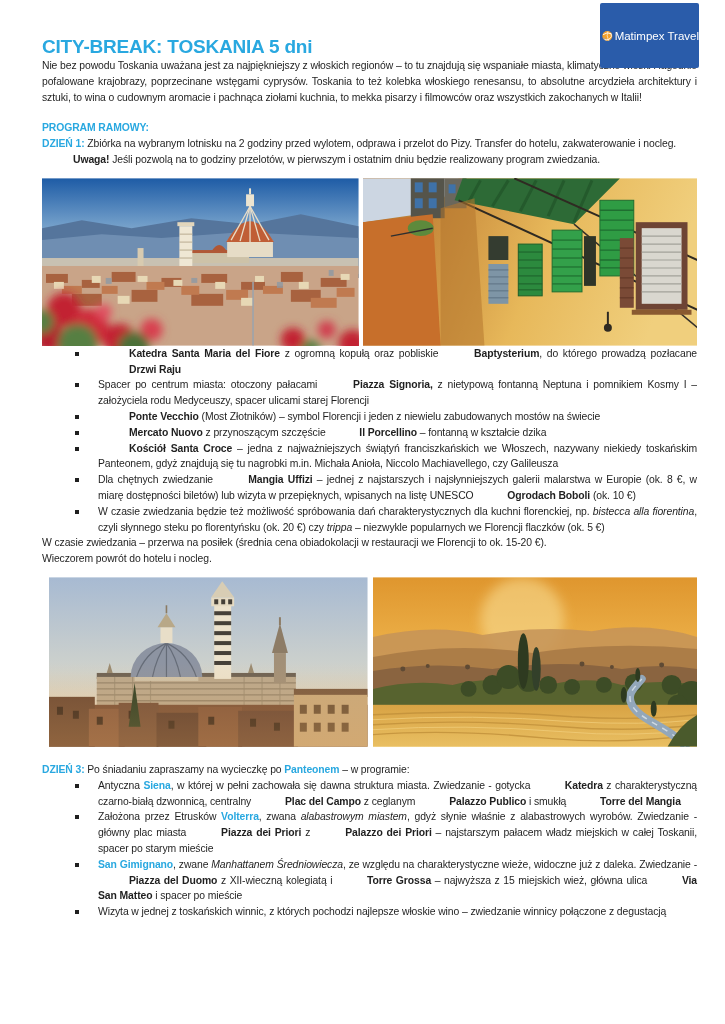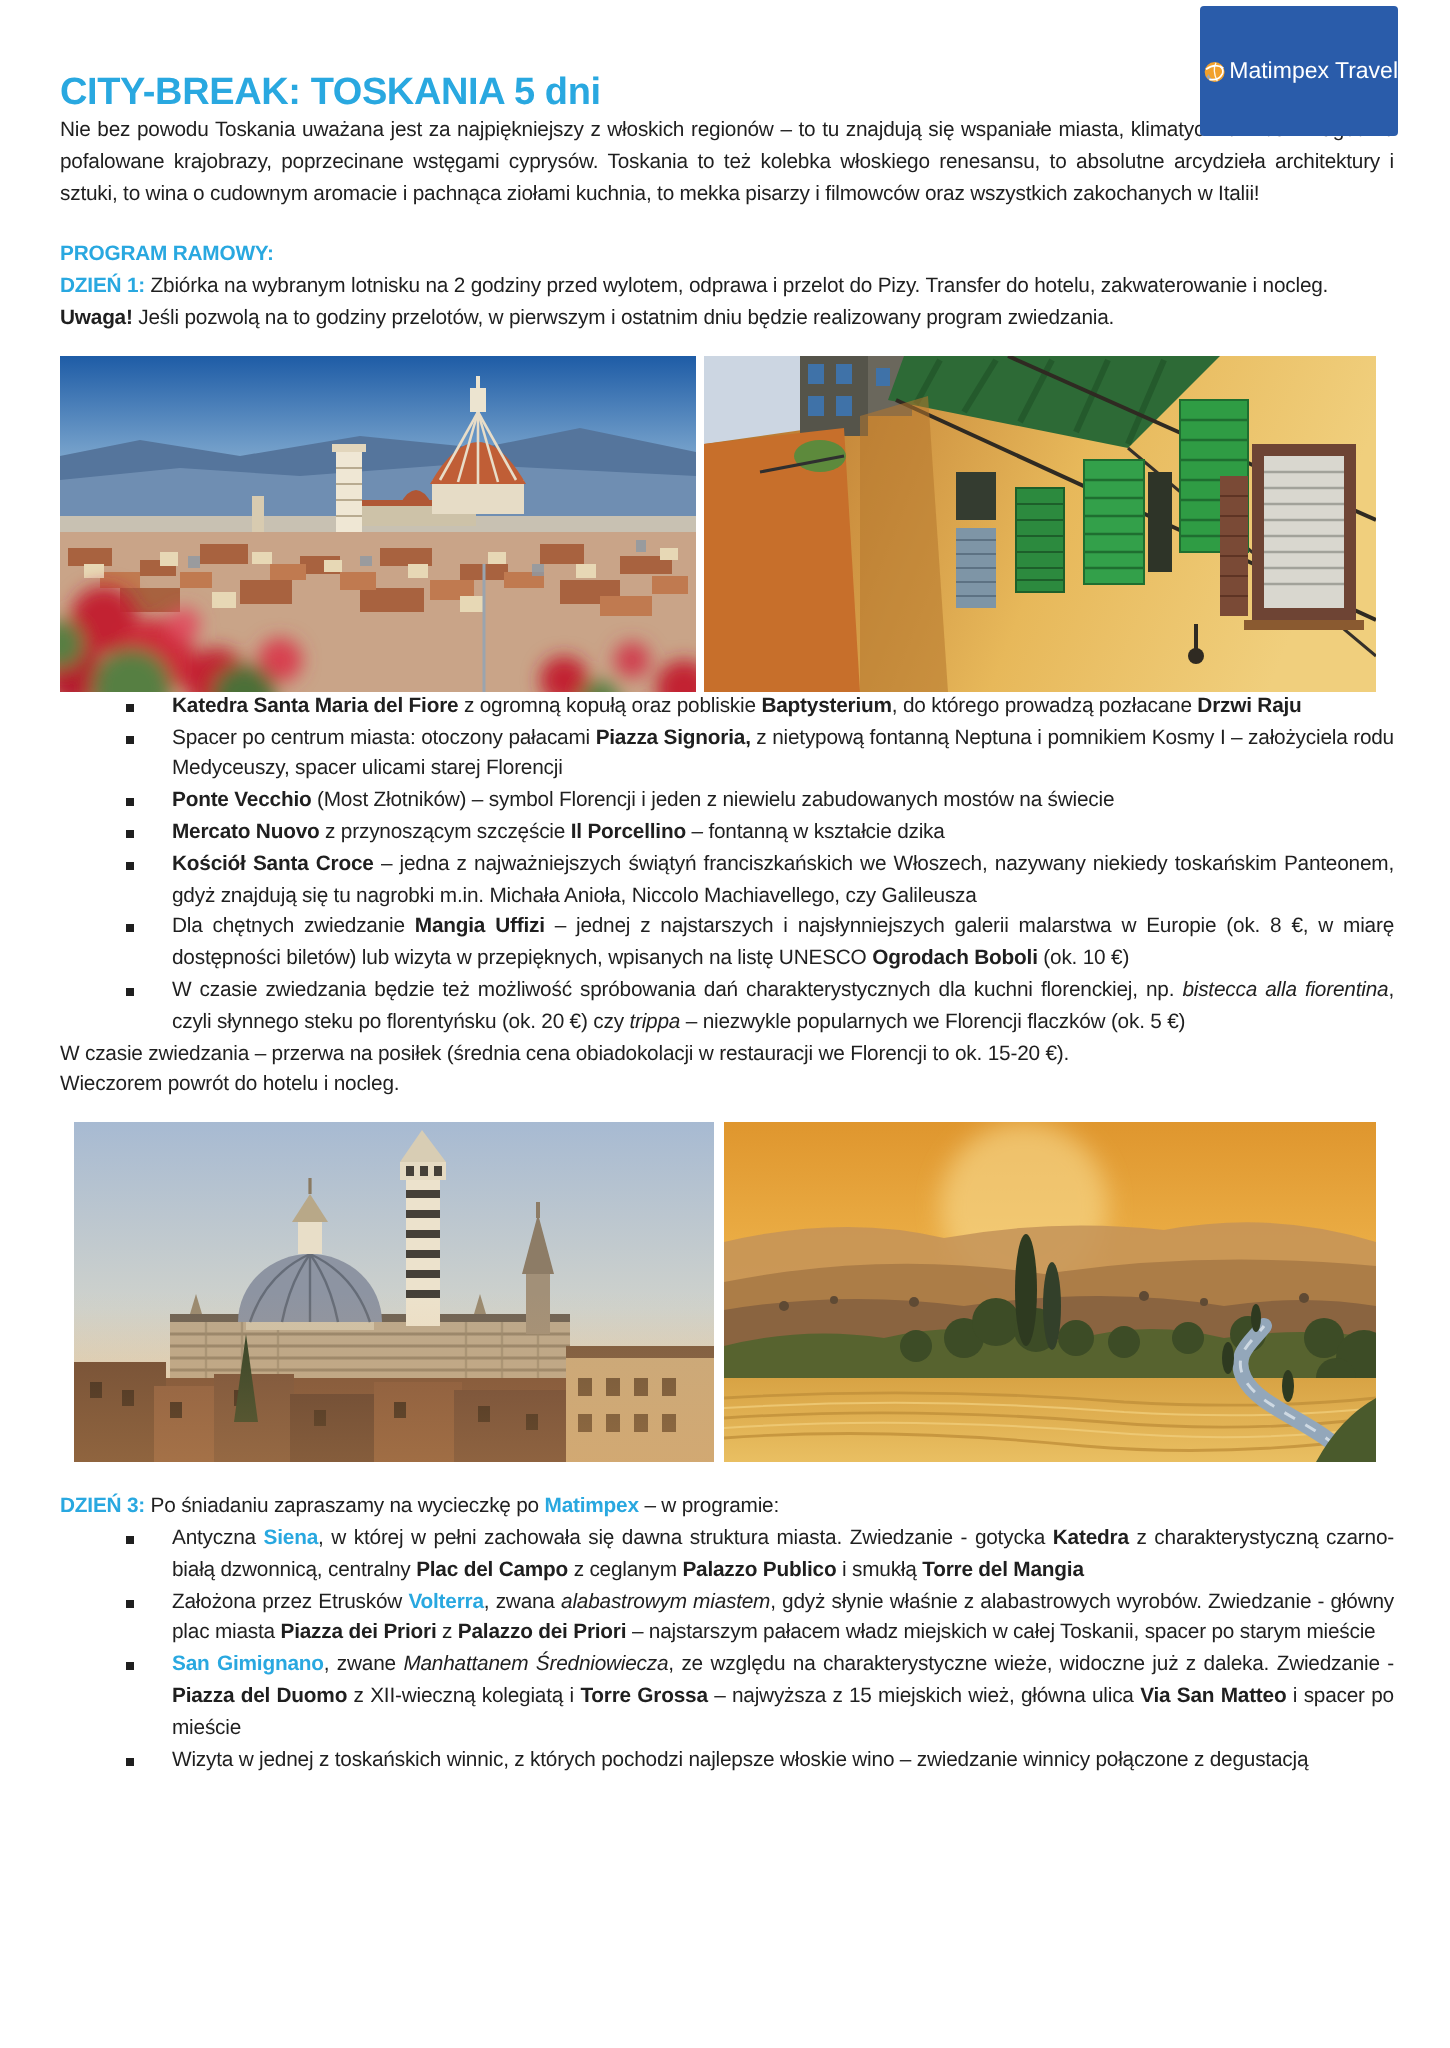--- a/index.html
+++ b/index.html
@@ -1,38 +1,38 @@
 <!DOCTYPE html>
 <html style="--accent: #29a8e0; --logo-blue: #2a5caa;"><head>
 <meta charset="utf-8">
 <style>
   :root{ --accent:#29a8e0; --logo-blue:#2a5caa; --ink:#1f1f1f; }
   *{box-sizing:border-box;}
   html,body{margin:0;padding:0;background:#fff;}
   .page{
     position:relative; width:725px; height:1024px; overflow:hidden;
-    background:#fff; padding:36px 28px 0 30px;
+    background:#fff; padding:36px 28px 0 42px;
     font-family:"Liberation Sans", sans-serif; color:var(--ink);
   }
   .title{
     margin:0; font-size:19px; line-height:22px; font-weight:700;
     color:var(--accent); letter-spacing:-0.2px;
   }
   .logo{
     position:absolute; top:3px; left:600px; width:99px; height:65px;
     background:var(--logo-blue); border-radius:2px;
     display:flex; flex-direction:row; align-items:center; justify-content:flex-start;
   }
   .logo-text{ color:#fff; font-size:11.5px; line-height:12px; margin-top:1px; white-space:nowrap; }
   .body{ font-size:10.4px; line-height:15.8px; margin:0; letter-spacing:-0.1px; }
   .just{ text-align:justify; }
   .mt-intro{ }
   .mt-sec{ margin-top:15px; }
   .prog{ font-weight:700; color:var(--accent); }
-  .s-p{} .s-b{ font-weight:700; } .s-i{ font-style:italic; }
+  .s-p{} .s-b{ font-weight:700;margin-left:31px; } .s-i{ font-style:italic; }
   .s-c{ font-weight:700; color:var(--accent); }
   ul.bullets{ list-style:none; margin:0; padding:0; }
   ul.bullets li{ position:relative; padding-left:56px; font-size:10.4px; line-height:15.8px; letter-spacing:-0.1px; text-align:justify; }
   ul.bullets li::before{
     content:""; position:absolute; left:33px; top:6px; width:4px; height:4px; background:var(--ink);
   }
   .photo-row{ display:flex; margin-top:10px; }
   .photo-row svg{ display:block; }
   .row1 .gap{ width:4px; } .row2 .gap{ width:5px; }
   .row2{ padding-left:7px; }
@@ -434,21 +434,21 @@
       </g>
       <path d="M314,170 C298,150 268,144 260,128 C254,116 264,110 270,102" stroke="#93a7ba" stroke-width="8" fill="none" stroke-linecap="round"></path>
       <path d="M314,170 C298,150 268,144 260,128 C254,116 264,110 270,102" stroke="#d8e2ea" stroke-width="1.5" fill="none" stroke-dasharray="6 6" opacity="0.85"></path>
       <ellipse cx="252" cy="118" rx="3" ry="8" fill="#2e3a20"></ellipse>
       <ellipse cx="266" cy="98" rx="2.5" ry="7" fill="#2e3a20"></ellipse>
       <ellipse cx="282" cy="132" rx="3" ry="8" fill="#2e3a20"></ellipse>
       <path d="M326,170 L326,138 Q308,148 296,170 Z" fill="#4a5a2c"></path>
     </svg>
   </div>
 
-  <p class="body just mt-sec"><span class="s-c">DZIEŃ 3:</span><span class="s-p"> Po śniadaniu zapraszamy na wycieczkę po </span><span class="s-c">Matimpex</span><span class="s-p"> – w programie:</span></p>
+  <p class="body just mt-sec"><span class="s-c">DZIEŃ 3:</span><span class="s-p"> Po śniadaniu zapraszamy na wycieczkę po </span><span class="s-c">Panteonem</span><span class="s-p"> – w programie:</span></p>
   <ul class="bullets">
     <li><span class="s-p">Antyczna </span><span class="s-c">Siena</span><span class="s-p">, w której w pełni zachowała się dawna struktura miasta. Zwiedzanie - gotycka </span><span class="s-b">Katedra</span><span class="s-p"> z charakterystyczną czarno-białą dzwonnicą, centralny </span><span class="s-b">Plac del Campo</span><span class="s-p"> z ceglanym </span><span class="s-b">Palazzo Publico</span><span class="s-p"> i smukłą </span><span class="s-b">Torre del Mangia</span></li>
     <li><span class="s-p">Założona przez Etrusków </span><span class="s-c">Volterra</span><span class="s-p">, zwana </span><span class="s-i">alabastrowym miastem</span><span class="s-p">, gdyż słynie właśnie z alabastrowych wyrobów. Zwiedzanie - główny plac miasta </span><span class="s-b">Piazza dei Priori</span><span class="s-p"> z </span><span class="s-b">Palazzo dei Priori</span><span class="s-p"> – najstarszym pałacem władz miejskich w całej Toskanii, spacer po starym mieście</span></li>
     <li><span class="s-c">San Gimignano</span><span class="s-p">, zwane </span><span class="s-i">Manhattanem Średniowiecza</span><span class="s-p">, ze względu na charakterystyczne wieże, widoczne już z daleka. Zwiedzanie - </span><span class="s-b">Piazza del Duomo</span><span class="s-p"> z XII-wieczną kolegiatą i </span><span class="s-b">Torre Grossa</span><span class="s-p"> – najwyższa z 15 miejskich wież, główna ulica </span><span class="s-b">Via San Matteo</span><span class="s-p"> i spacer po mieście</span></li>
     <li><span class="s-p">Wizyta w jednej z toskańskich winnic, z których pochodzi najlepsze włoskie wino – zwiedzanie winnicy połączone z degustacją</span></li>
   </ul>
 
 </div>
 
 </body></html>

